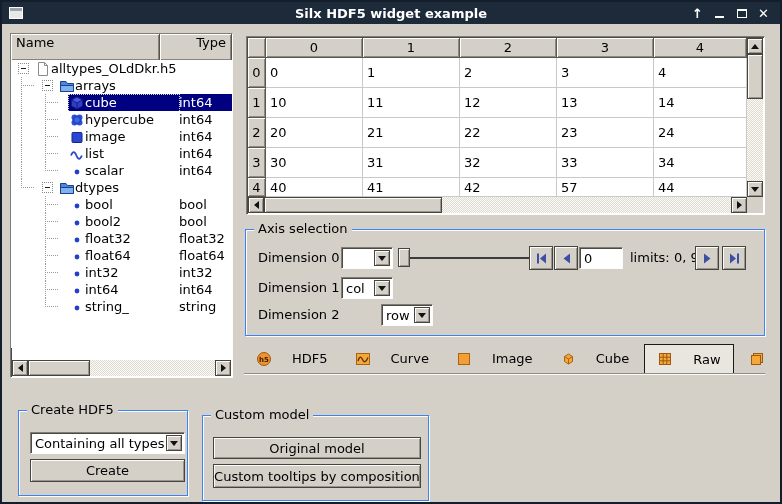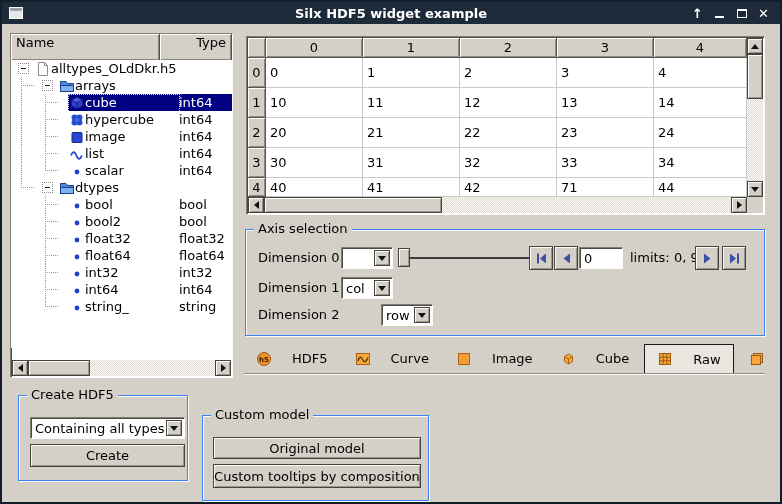--- a/index.html
+++ b/index.html
@@ -99,21 +99,21 @@
 
   
   .tabbar{position:absolute;left:242px;top:320px;height:29px;display:flex;align-items:stretch;}
   .tab{display:flex;align-items:center;gap:20px;padding:0 12px;margin-right:3px;}
   .tab.selected{background:#e9e6df;border:1px solid #1a1a1a;border-bottom:none;}
   .tab-label{font-size:13px;white-space:nowrap;}
   .tab-baseline{position:absolute;left:242px;top:349px;width:521px;height:2px;
     background:linear-gradient(#908d86 0 1px,#fbfaf7 1px 2px);}
 
   
-  .create-group{left:16px;top:371px;width:170px;height:86px;}
+  .create-group{left:16px;top:386px;width:170px;height:86px;}
   .model-group{left:200px;top:391px;width:227px;height:86px;}
   .btn{position:absolute;background:#d4d0c8;border:1px solid #45443f;
        box-shadow:inset 1px 1px 0 #fcfbf8,inset -1px -1px 0 #99958c;
        font-family:inherit;font-size:13px;color:#000;display:flex;align-items:center;justify-content:center;padding:0;}
   .create-combo{left:11px;top:21px;width:155px;}
   .create-btn{left:11px;top:48px;width:155px;height:23px;}
   .model-btn1{left:10px;top:21px;width:208px;height:22px;}
   .model-btn2{left:10px;top:48px;width:208px;height:24px;}
 </style>
 </head>
@@ -364,21 +364,21 @@
           <div class="hcell">3</div>
           <div class="tcell">30</div>
           <div class="tcell">31</div>
           <div class="tcell">32</div>
           <div class="tcell">33</div>
           <div class="tcell">34</div>
           <div class="hcell">4</div>
           <div class="tcell">40</div>
           <div class="tcell">41</div>
           <div class="tcell">42</div>
-          <div class="tcell">71</div>
+          <div class="tcell">57</div>
           <div class="tcell">44</div>
         </div>
       <div class="vscroll">
         <div class="sb-btn raised" style="top:0;">
             <span class="tri-u"></span>
           </div>
         <div class="sb-thumb raised" style="top:16px;left:0;width:16px;height:45px;"></div>
         <div class="sb-btn raised" style="bottom:0;">
             <span class="tri-d"></span>
           </div>

